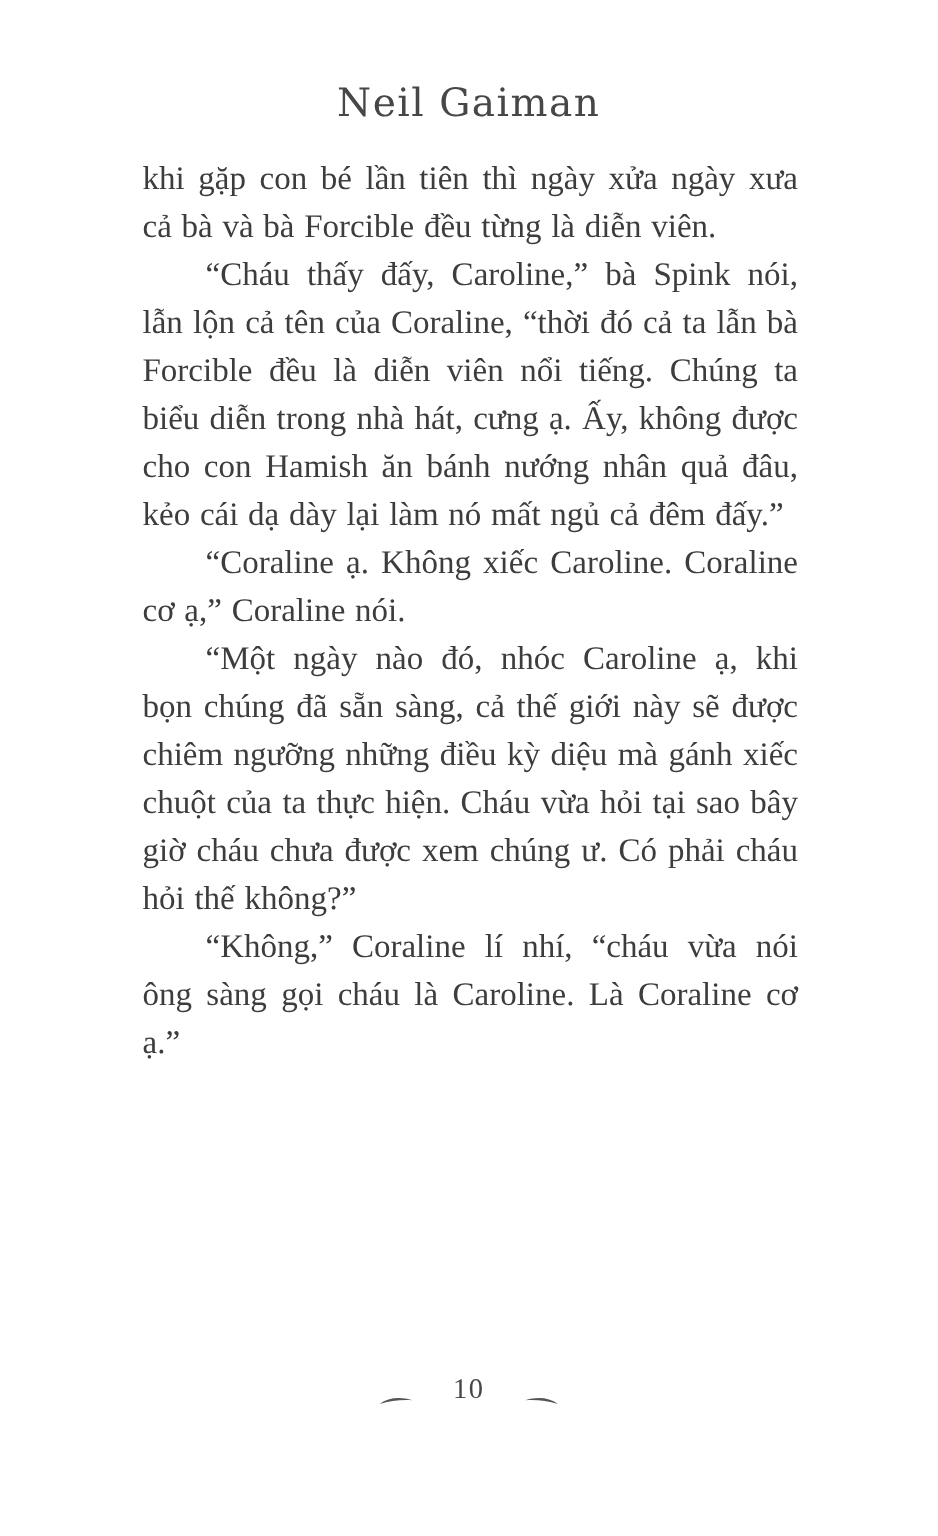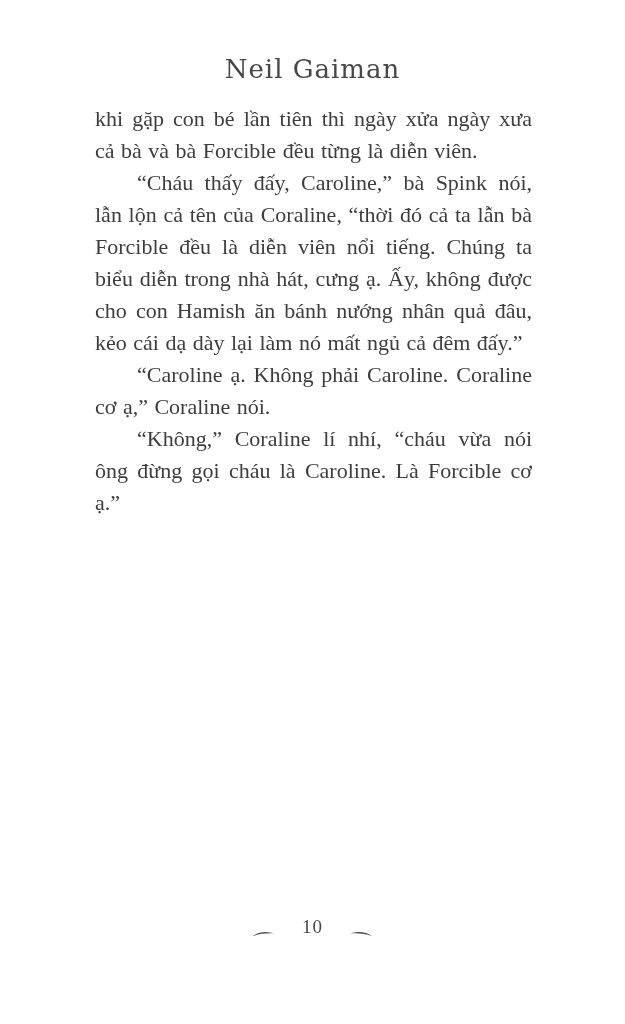--- a/index.html
+++ b/index.html
@@ -73,25 +73,26 @@
 <div class="page">
 
   <div class="running-header">Neil Gaiman</div>
 
   <div class="body-text">
 
       <p class="para">khi gặp con bé lần tiên thì ngày xửa ngày xưa cả bà và bà Forcible đều từng là diễn viên.</p>
 
       <p class="para indent">“Cháu thấy đấy, Caroline,” bà Spink nói, lẫn lộn cả tên của Coraline, “thời đó cả ta lẫn bà Forcible đều là diễn viên nổi tiếng. Chúng ta biểu diễn trong nhà hát, cưng ạ. Ấy, không được cho con Hamish ăn bánh nướng nhân quả đâu, kẻo cái dạ dày lại làm nó mất ngủ cả đêm đấy.”</p>
 
-      <p class="para indent">“Caroline ạ. Không phải Caroline. Coraline cơ ạ,” Coraline nói.</p>
+      <p class="para indent">“Coraline ạ. Không xiếc Caroline. Coraline cơ ạ,” Coraline nói.</p>
 
 
+      <p class="para indent">“Một ngày nào đó, nhóc Caroline ạ, khi bọn chúng đã sẵn sàng, cả thế giới này sẽ được chiêm ngưỡng những điều kỳ diệu mà gánh xiếc chuột của ta thực hiện. Cháu vừa hỏi tại sao bây giờ cháu chưa được xem chúng ư. Có phải cháu hỏi thế không?”</p>
 
-      <p class="para indent">“Không,” Coraline lí nhí, “cháu vừa nói ông đừng gọi cháu là Caroline. Là Forcible cơ ạ.”</p>
+      <p class="para indent">“Không,” Coraline lí nhí, “cháu vừa nói ông sàng gọi cháu là Caroline. Là Coraline cơ ạ.”</p>
 
     </div>
 
   <div class="page-footer">
     <svg class="flourish left" width="24" height="10" viewBox="0 0 24 10">
       <path d="M1 7 C 7 2.5, 15 2, 23 4.5 C 15 4, 8 5, 1 7 Z" fill="#555555"></path>
     </svg>
     <span class="page-number">10</span>
     <svg class="flourish right" width="24" height="10" viewBox="0 0 24 10">
       <path d="M1 7 C 7 2.5, 15 2, 23 4.5 C 15 4, 8 5, 1 7 Z" fill="#555555"></path>

